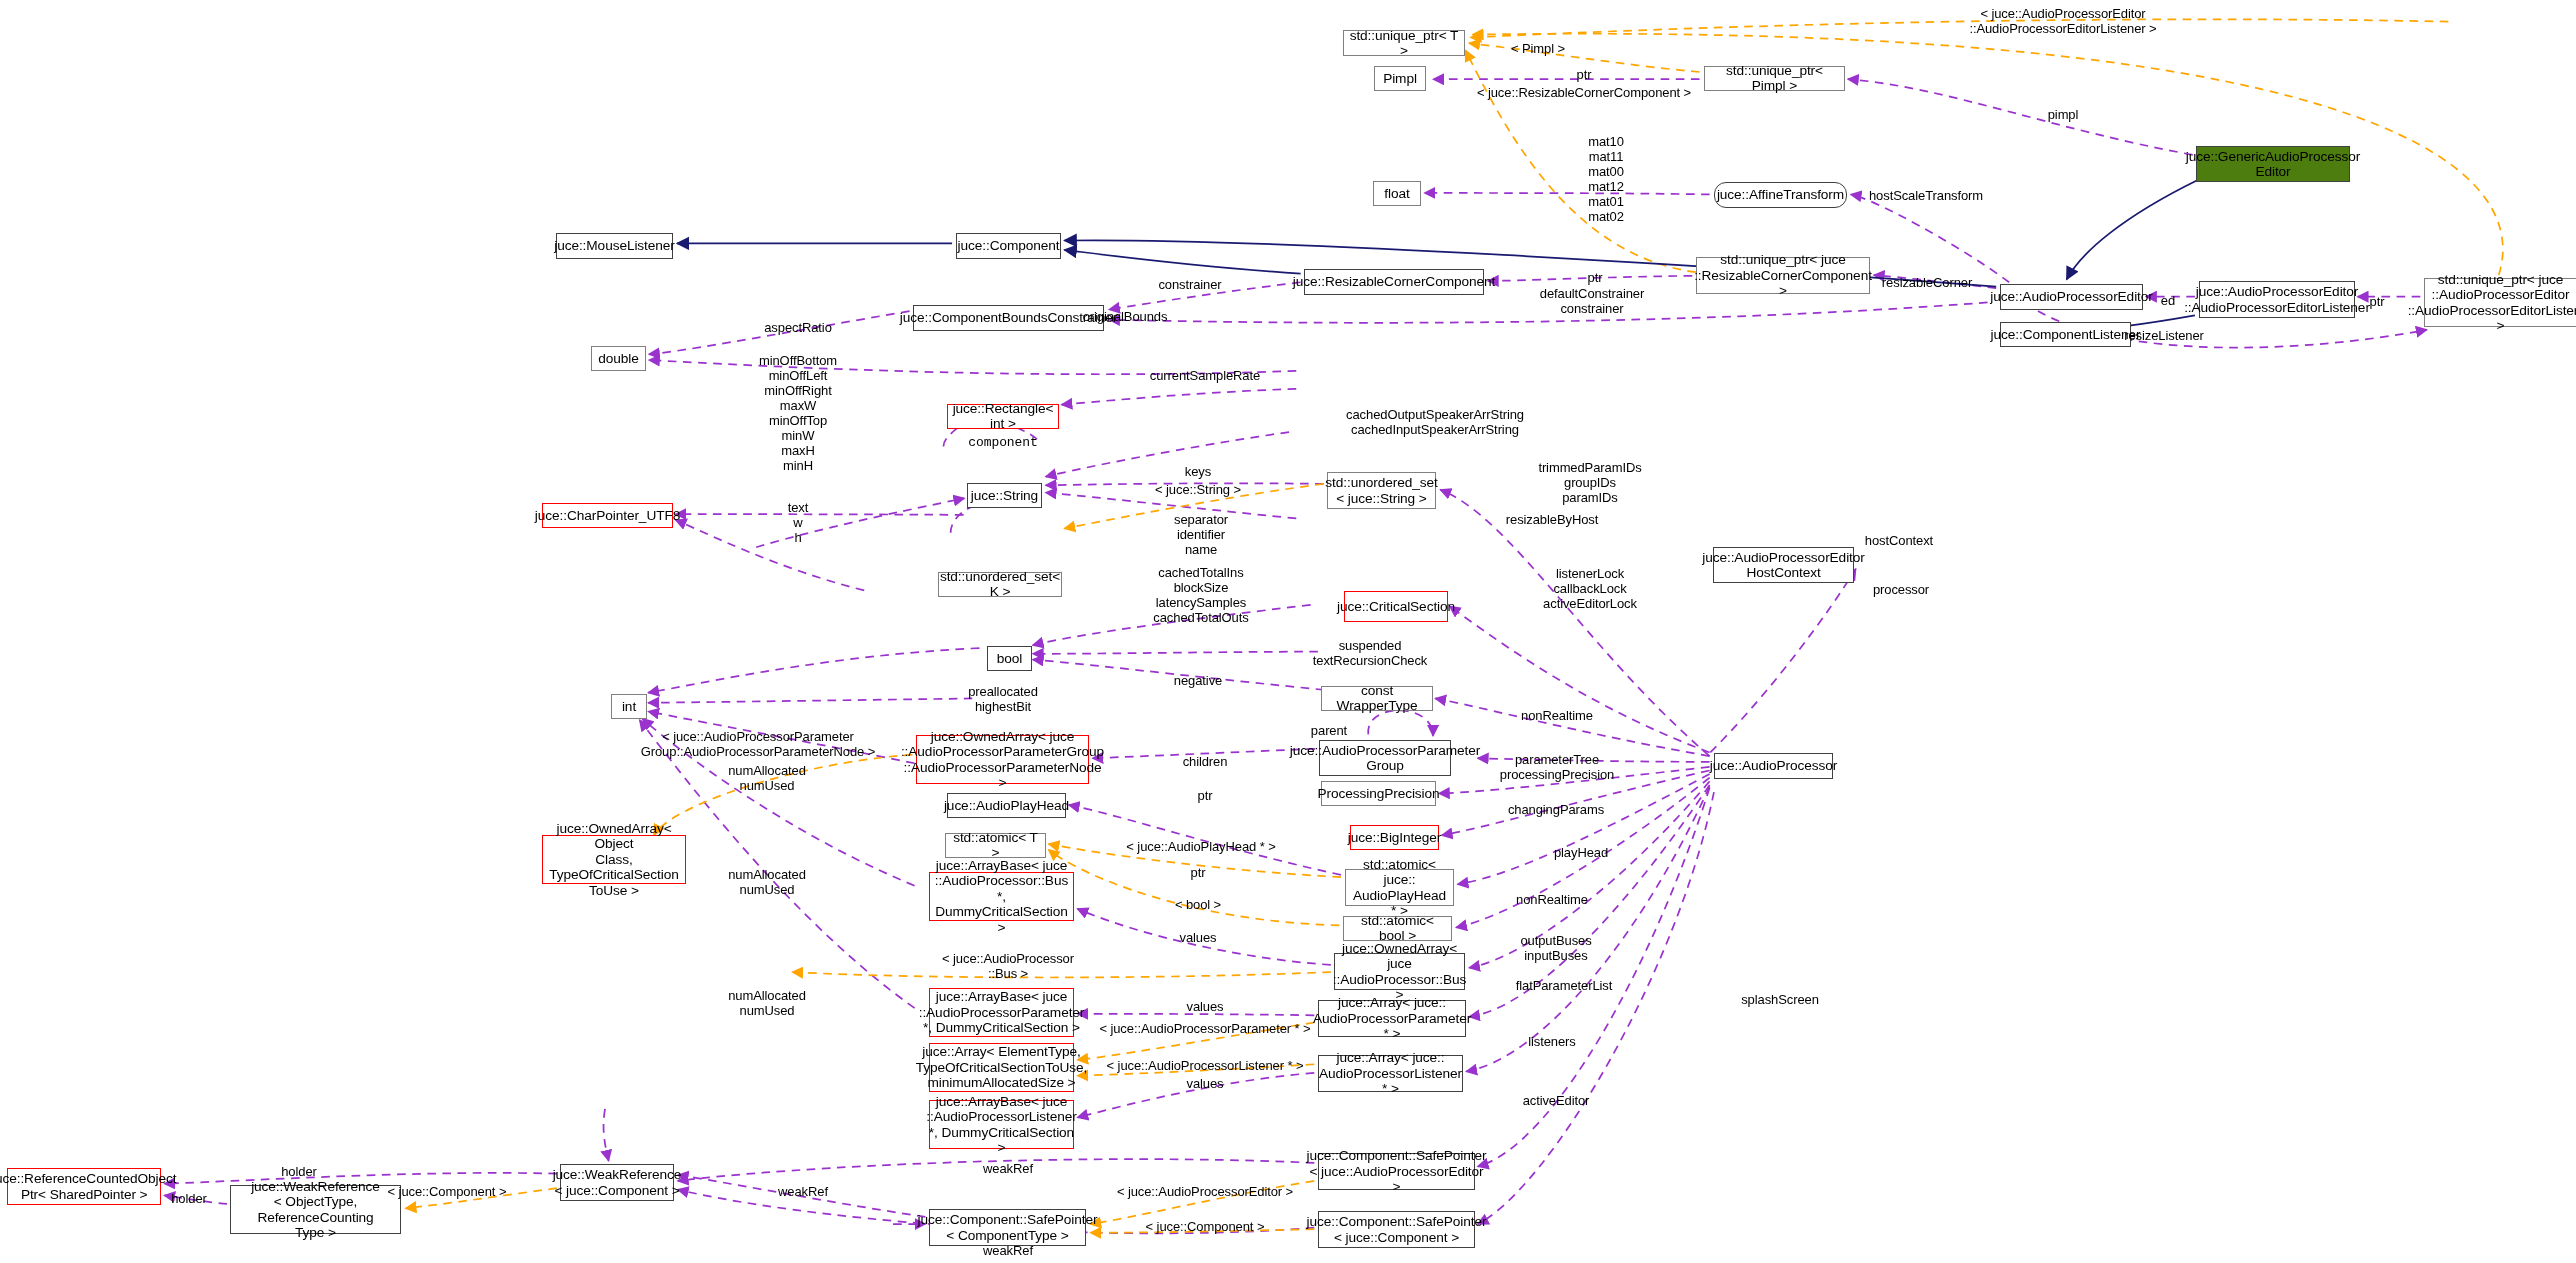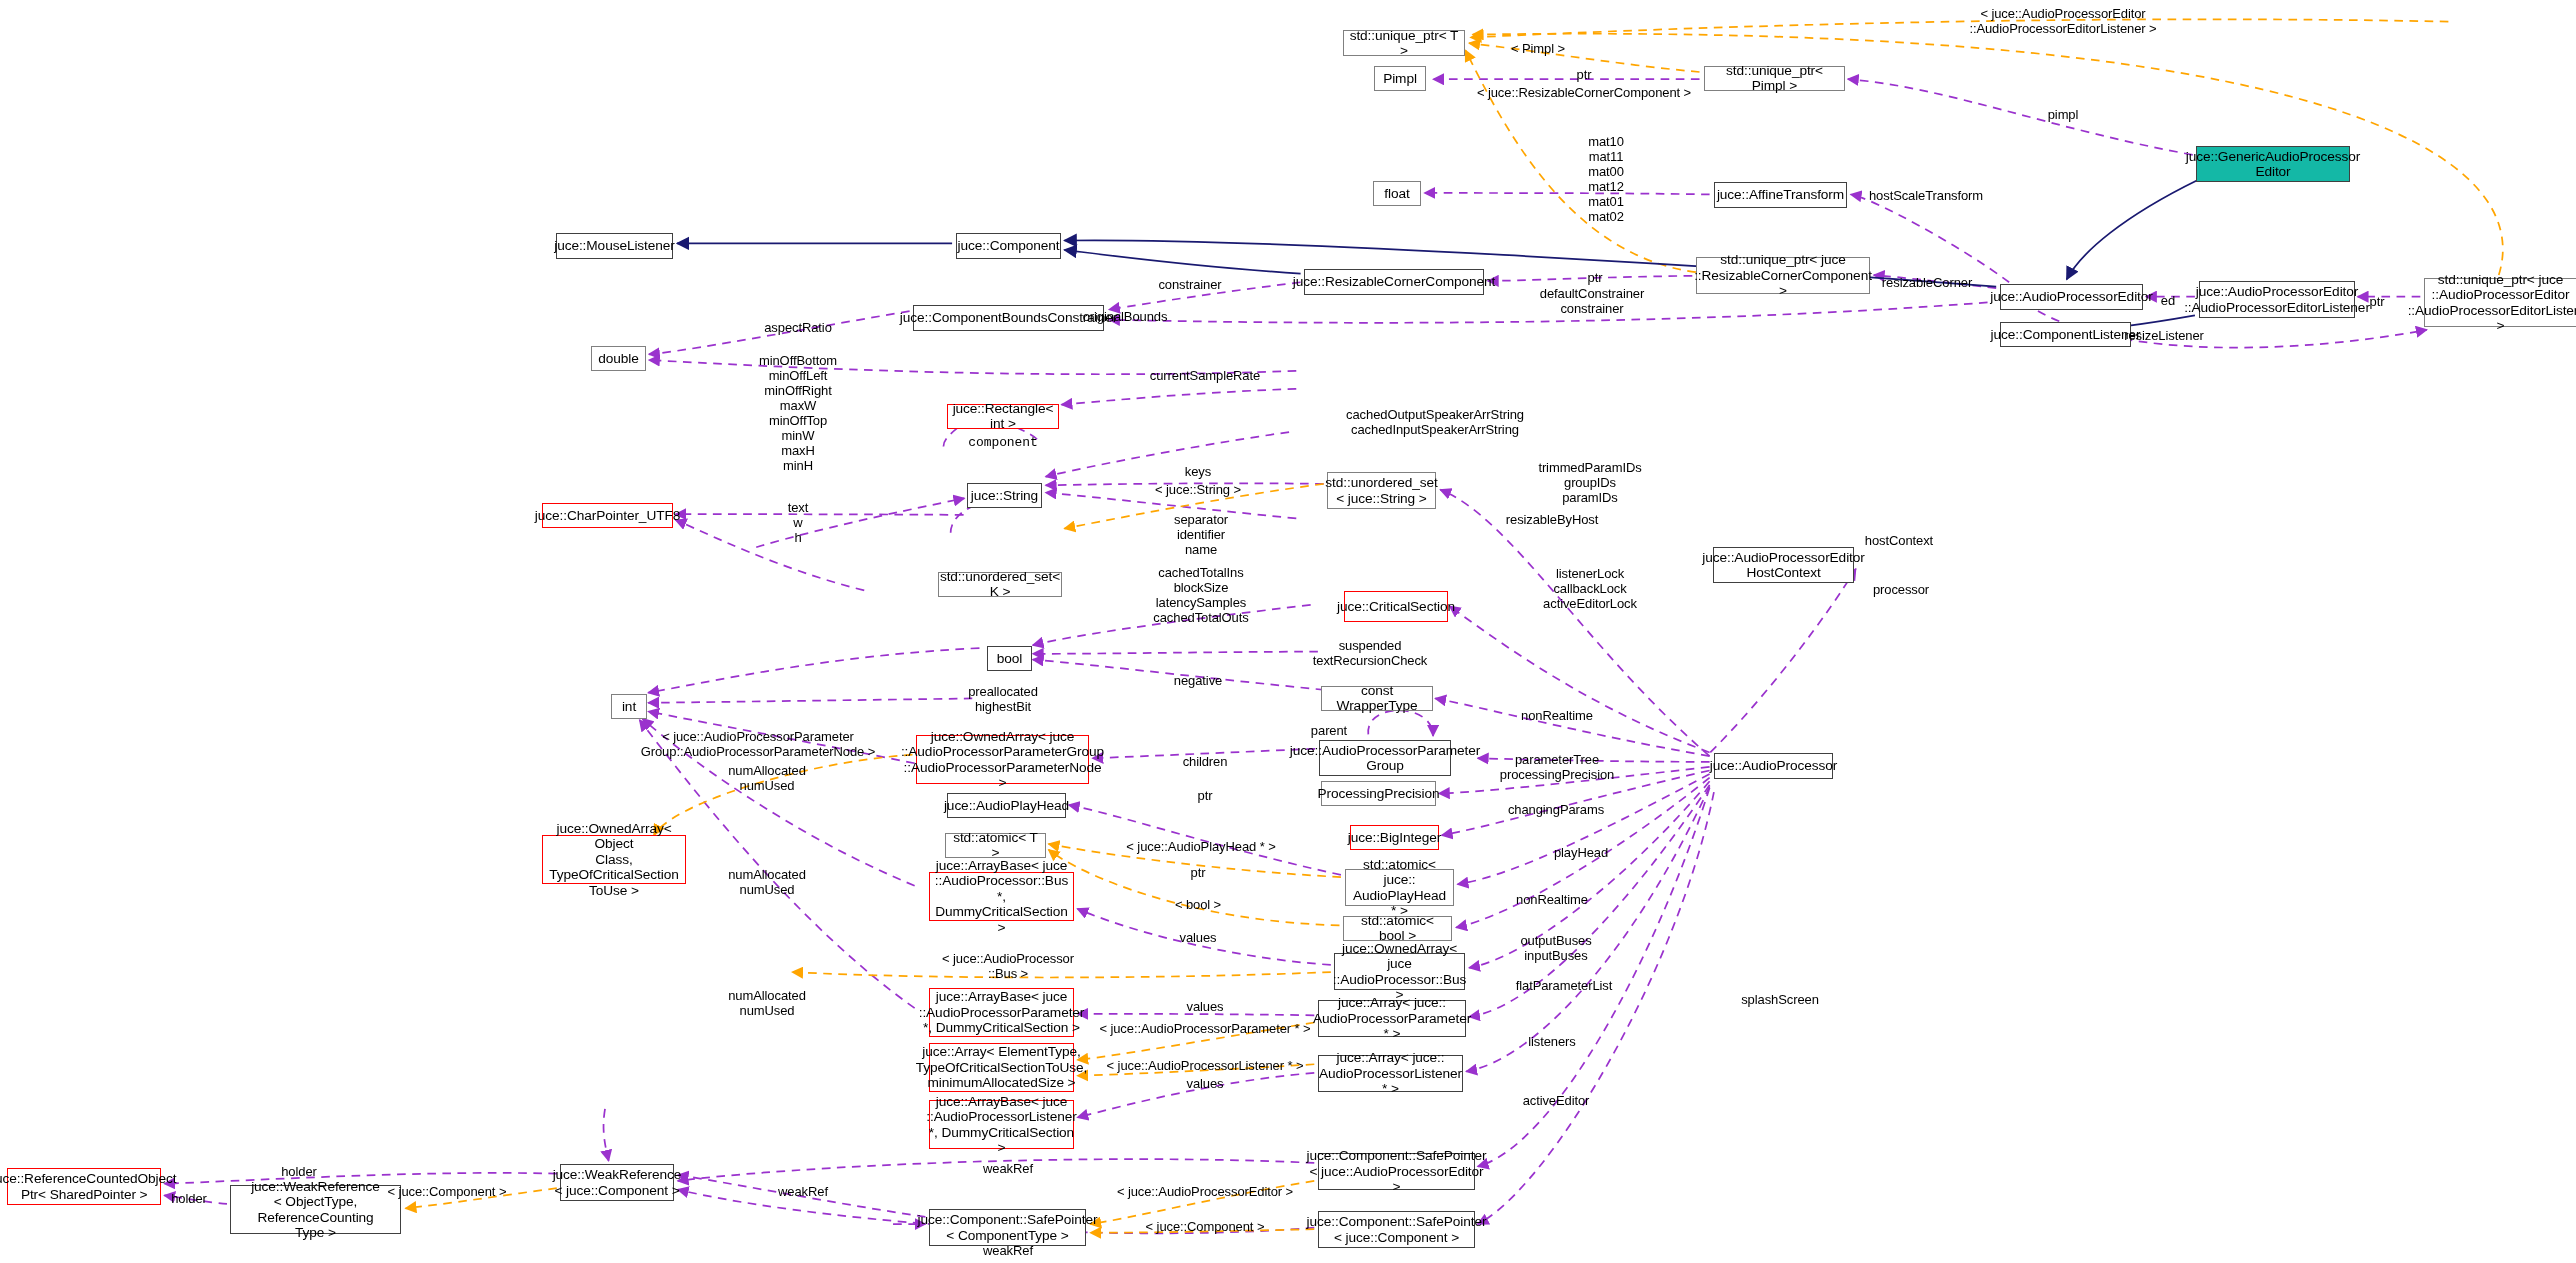--- a/index.html
+++ b/index.html
@@ -26,21 +26,21 @@
     color:#000000;
     background:#ffffff;
     padding:2.2px 4.3px;
     white-space:pre-line;
     letter-spacing:-0.1px;
   }
   
   .n-plain{border:1.2px solid #808080;}          
   .n-class{border:1.6px solid #404040;}          
   .n-red{border:1.6px solid #ff0000;}            
-  .n-cur{border:1.6px solid #404040;background:#14b8a6;} 
+  .n-cur{border:1.6px solid #404040;background:#4d7c0f;} 
 
   .elabel{
     position:absolute;
     font-size:13px;
     line-height:1.15;
     color:#000000;
     text-align:center;
     white-space:pre-line;
     transform:translateX(-50%);
     letter-spacing:-0.1px;
@@ -216,21 +216,21 @@
     </g>
   </svg>
 
   <div id="node-layer">
       <div class="node n-plain" style="left: 1343px; top: 30px; width: 122px; height: 26px;">std::unique_ptr&lt; T &gt;</div>
       <div class="node n-plain" style="left: 1374px; top: 66px; width: 52px; height: 24.5px;">Pimpl</div>
       <div class="node n-plain" style="left: 1704px; top: 66px; width: 141px; height: 24.5px;">std::unique_ptr&lt; Pimpl &gt;</div>
       <div class="node n-cur" style="left: 2196px; top: 146px; width: 154px; height: 36px;">juce::GenericAudioProcessor
 Editor</div>
       <div class="node n-plain" style="left: 1373px; top: 181px; width: 48px; height: 24.5px;">float</div>
-      <div class="node n-class" style="left: 1714px; top: 182px; width: 133px; height: 26px;">juce::AffineTransform</div>
+      <div class="node n-class" style="left: 1714px; top: 182px; width: 133px; height: 26px; border-radius: 12px;">juce::AffineTransform</div>
       <div class="node n-class" style="left: 556px; top: 233px; width: 117px; height: 26px;">juce::MouseListener</div>
       <div class="node n-class" style="left: 956px; top: 233px; width: 105px; height: 26px;">juce::Component</div>
       <div class="node n-class" style="left: 1304px; top: 269px; width: 180px; height: 26px;">juce::ResizableCornerComponent</div>
       <div class="node n-plain" style="left: 1696px; top: 257px; width: 174px; height: 37px;">std::unique_ptr&lt; juce
 ::ResizableCornerComponent &gt;</div>
       <div class="node n-class" style="left: 2000px; top: 284px; width: 143px; height: 26px;">juce::AudioProcessorEditor</div>
       <div class="node n-class" style="left: 2199px; top: 281px; width: 156px; height: 37px;">juce::AudioProcessorEditor
 ::AudioProcessorEditorListener</div>
       <div class="node n-plain" style="left: 2424px; top: 278px; width: 153px; height: 49px;">std::unique_ptr&lt; juce
 ::AudioProcessorEditor

